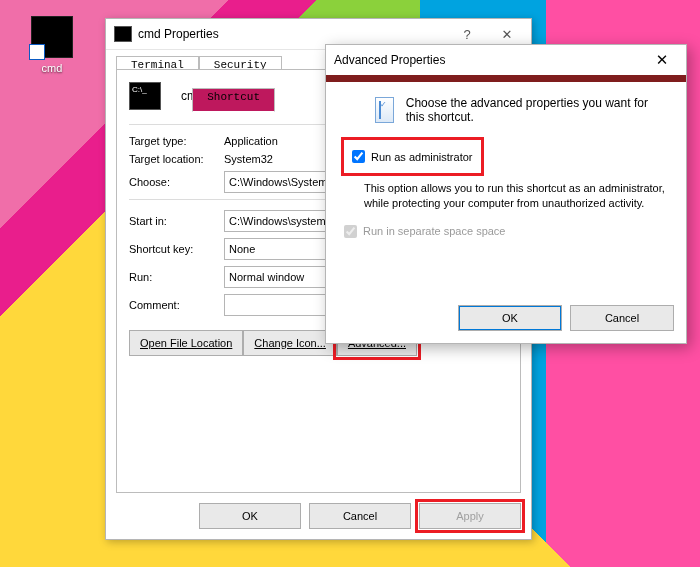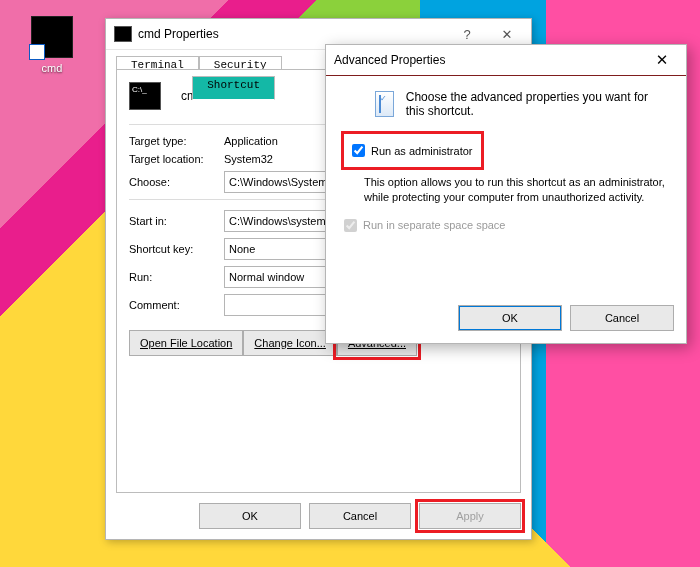--- a/index.html
+++ b/index.html
@@ -25,41 +25,41 @@
   .titlebar .ticon{width:16px;height:14px;background:#000;margin-right:6px;border:1px solid #555;}
   .titlebar .ttxt{flex:1;font-size:12px;}
   .titlebar .wbtn{width:40px;height:22px;display:flex;align-items:center;justify-content:center;color:#555;font-size:13px;}
   
   .tabs{position:relative;margin:6px 10px 0;height:44px;}
   .tabrow{position:absolute;left:0;right:0;display:flex;}
   .tabrow.top{top:0;}
   .tabrow.bot{top:20px;}
   .tab{height:20px;padding:2px 14px 0;border:1px solid #bcbcbc;background:#f6f6f6;font-size:11px;border-bottom:none;font-family:Liberation Mono, monospace;}
   .tab.back{background:#fff;}
-  .tab.sel{background:#14b8a6;border-bottom:1px solid #fff;position:relative;z-index:2;}
+  .tab.sel{background:#be185d;border-bottom:1px solid #fff;position:relative;z-index:2;margin-top:12px;}
   .tabpanel{position:absolute;left:10px;right:10px;top:50px;bottom:46px;border:1px solid #bcbcbc;background:#fff;padding:10px 12px;}
   .hdr{display:flex;align-items:center;margin:2px 0 14px;}
   .hdr .appico{width:30px;height:26px;background:#000;border:1px solid #555;margin-right:20px;position:relative;}
   .hdr .appico::after{content:"C:\\_";color:#fff;font-size:8px;position:absolute;left:2px;top:2px;}
   .hdr .appname{font-size:12px;}
   .sep{border:none;border-top:1px solid #dcdcdc;margin:6px 0 10px;}
   .row{display:flex;align-items:center;margin:6px 0;}
   .row .lab{width:95px;font-size:11px;}
   .row .val{font-size:11px;}
   .row input.txt{flex:1;height:20px;border:1px solid #b5b5b5;padding:0 4px;font-size:11px;font-family:inherit;background:#fff;min-width:0;}
   .btnrow{display:flex;margin-top:14px;text-decoration:underline;}
   .wbtn2{height:24px;padding:0 10px;border:1px solid #adadad;background:#e9e9e9;font-size:11px;display:inline-flex;align-items:center;justify-content:center;}
   .wbtn2.def{box-shadow:0 0 0 1px #0078d7 inset;}
   .highlight{outline:3px solid #ec1c24;outline-offset:1px;}
   .footer{position:absolute;left:10px;right:10px;bottom:10px;display:flex;justify-content:flex-end;gap:8px;}
   .footer .wbtn2{width:80px;}
   .footer .wbtn2.disabled{color:#a0a0a0;}
   
   .dlg{position:absolute;left:325px;top:44px;width:360px;height:298px;background:#fff;border:1px solid #b5b5b5;box-shadow:4px 4px 14px rgba(0,0,0,.3);}
-  .dlg .titlebar{border-bottom:1px solid #7f1d1d;}
+  .dlg .titlebar{border-bottom:7px solid #7f1d1d;}
   .dlg .titlebar .ttxt{font-size:12px;}
   .dlg .xbtn{width:40px;height:28px;display:flex;align-items:center;justify-content:center;font-size:15px;}
   .dlg .body{padding:14px 18px 10px;}
   .dlg .intro{display:flex;align-items:center;gap:12px;margin-bottom:16px;padding-left:31px;}
   .dlg .intro .ii{width:20px;height:24px;border:1px solid #7aa7d9;background:linear-gradient(#fff,#dce9f7);position:relative;}
   .dlg .intro .ii::before{content:"";position:absolute;inset:3px;border-left:2px solid #4a8ad4;}
   .dlg .intro .ii::after{content:"✓";position:absolute;left:4px;top:2px;font-size:8px;color:#4a8ad4;}
   .chkline{display:flex;align-items:center;gap:6px;margin:4px 0;}
   .chkline input{width:13px;height:13px;margin:0;}
   .chkline label{font-size:11px;}

